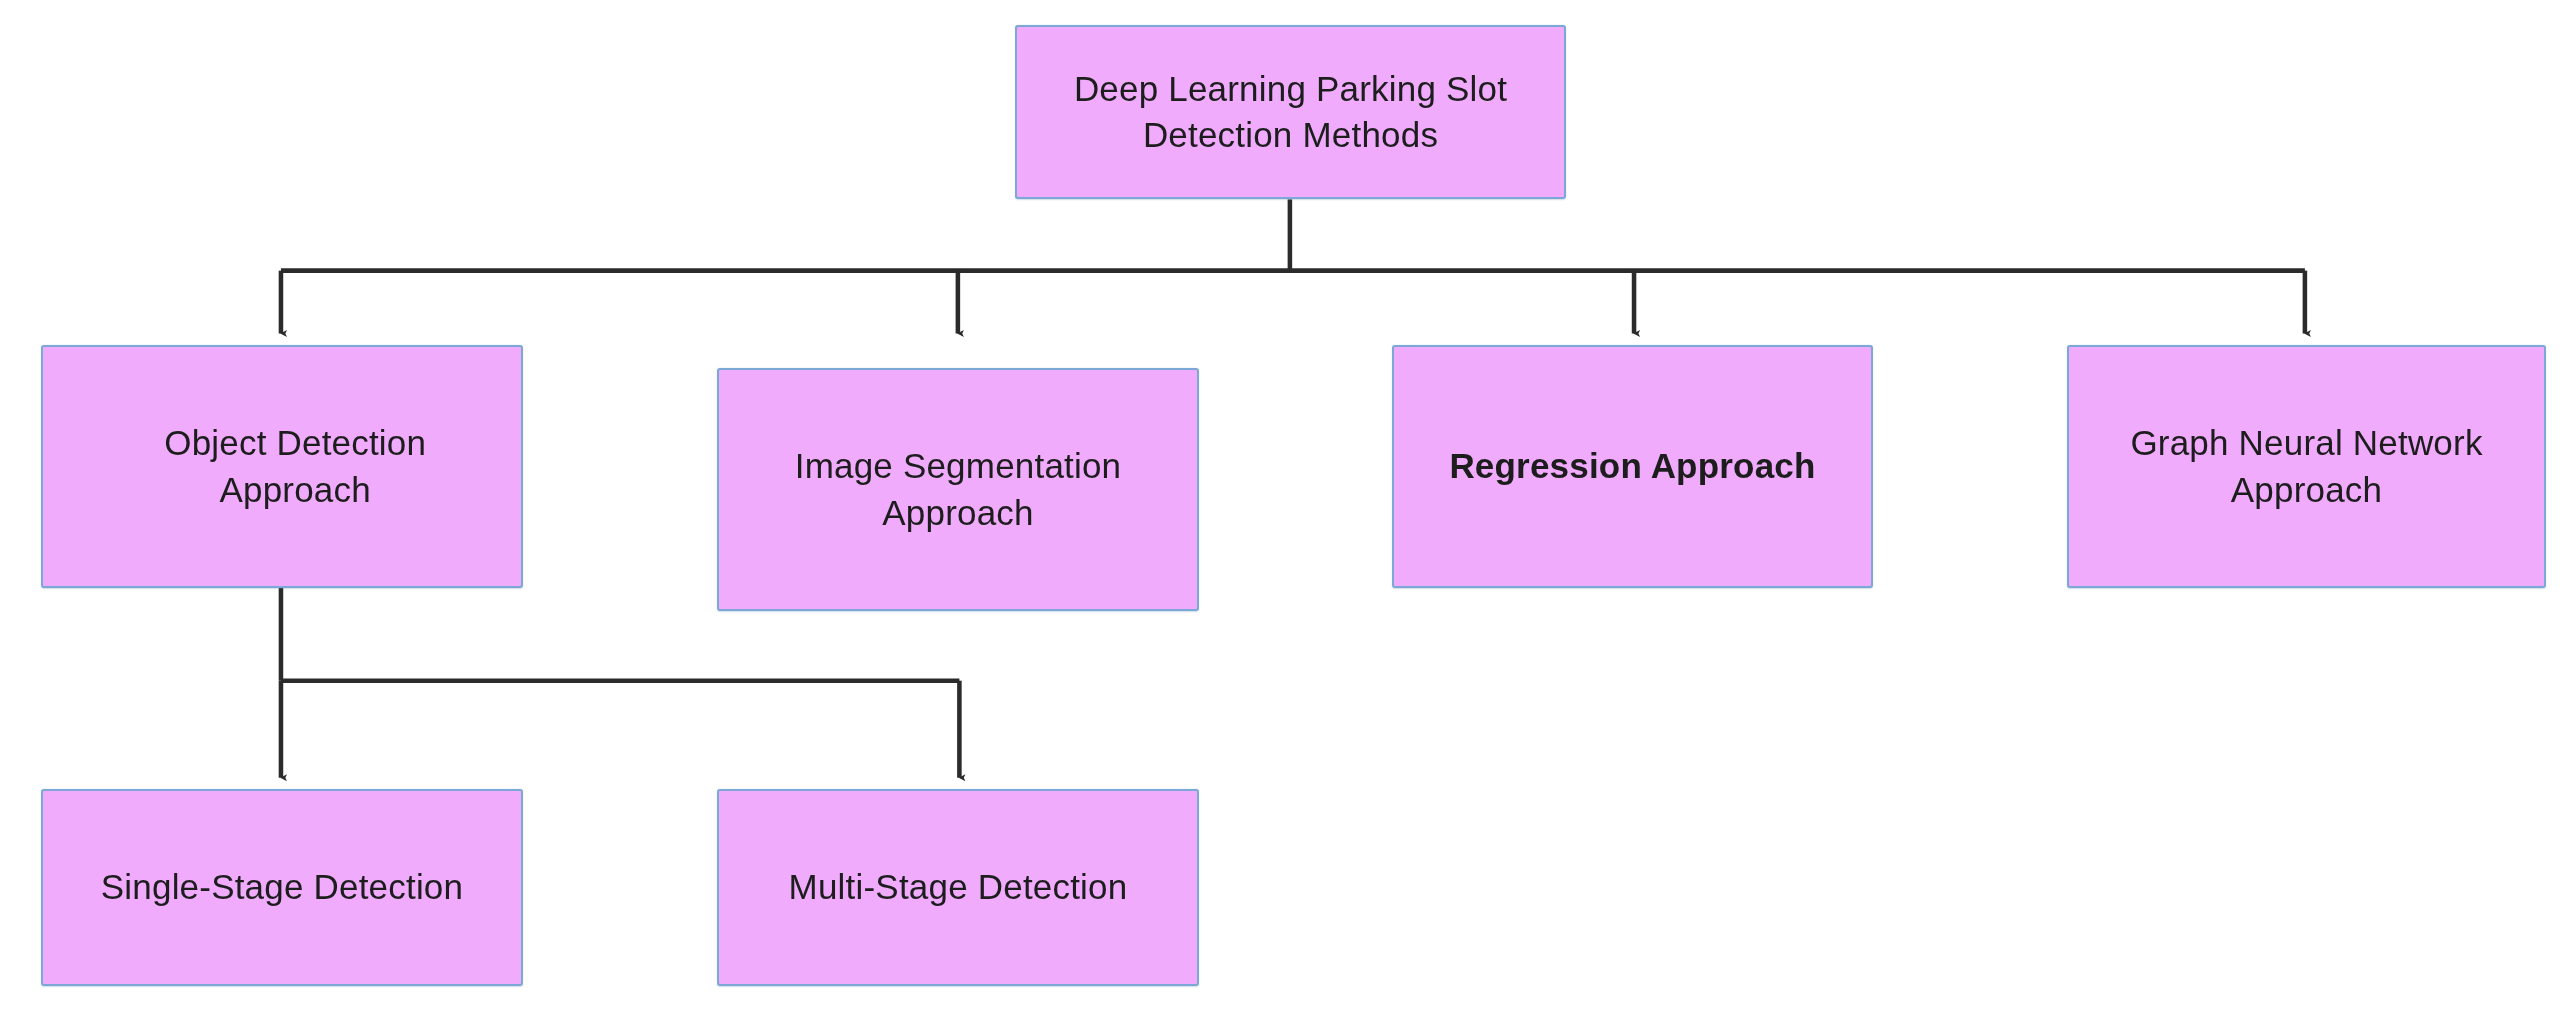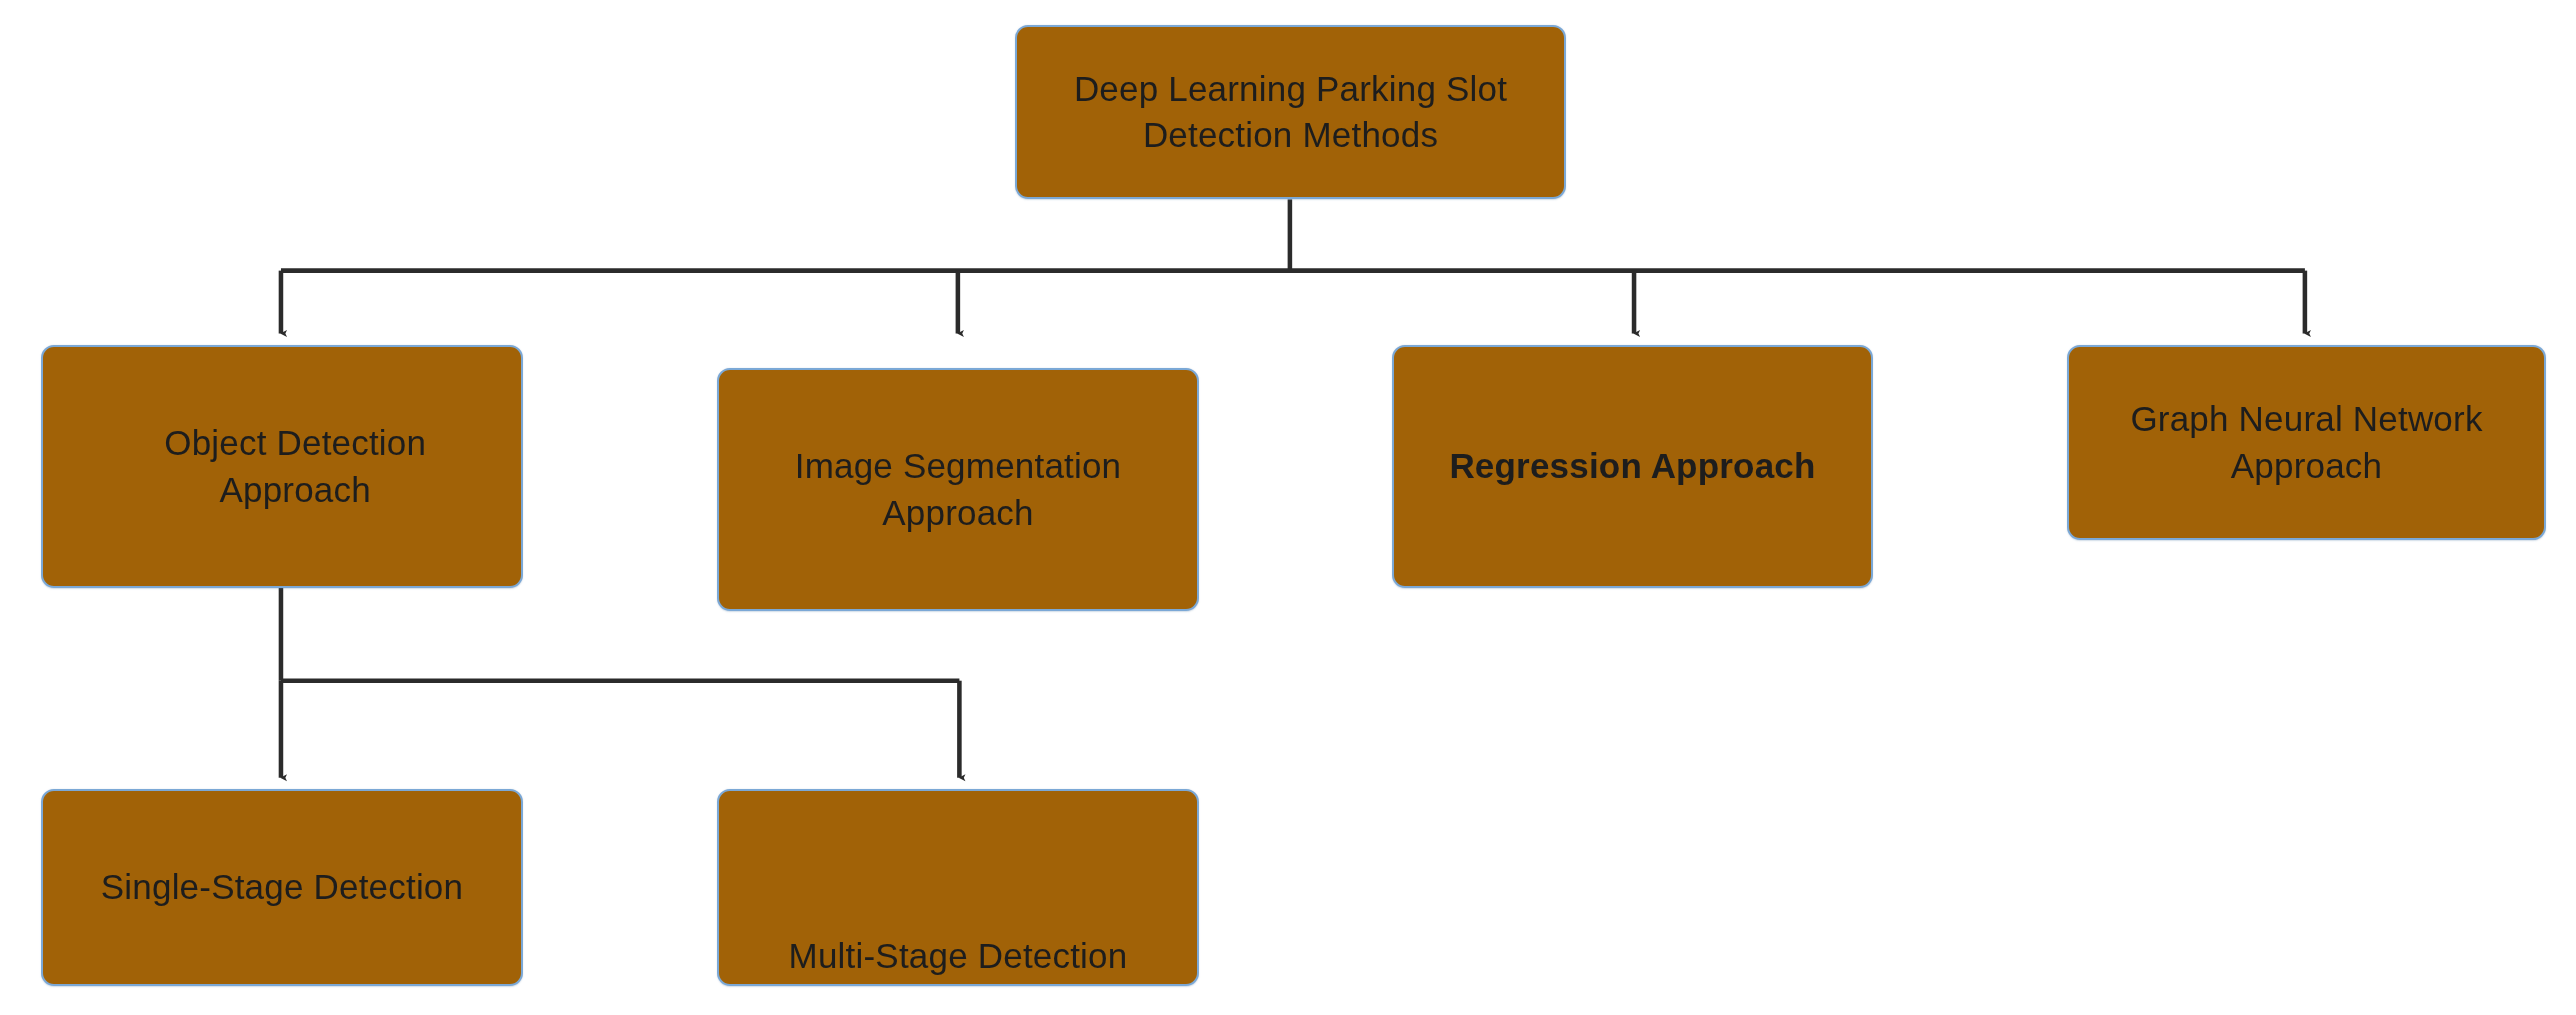--- a/index.html
+++ b/index.html
@@ -21,23 +21,23 @@
     position: absolute;
     left: 0;
     top: 0;
     width: 2576px;
     height: 1015px;
     pointer-events: none;
   }
   .node {
     position: absolute;
     box-sizing: border-box;
-    background: #a16207;
+    background: #f0abfc;
     border: 2.3px solid #7ba8d6;
-    border-radius: 13px;
+    border-radius: 3px;
     display: flex;
     align-items: center;
     justify-content: center;
     text-align: center;
     color: #1d1d1d;
     font-size: 35px;
     line-height: 1.32;
     letter-spacing: 0.2px;
     padding: 4.5px 13.6px;
     box-shadow: 0 0.8px 1.5px rgba(90,130,170,0.28);
@@ -88,27 +88,27 @@
 
   <div class="node" style="left:717px; top:345px; width:482px; height:243px;margin-top:23px;">
     <span class="node-label">Image Segmentation
 Approach</span>
   </div>
 
   <div class="node" style="left:1392px; top:345px; width:481px; height:243px;font-weight:bold;">
     <span class="node-label">Regression Approach</span>
   </div>
 
-  <div class="node" style="left:2067px; top:345px; width:479px; height:195px;">
+  <div class="node" style="left:2067px; top:345px; width:479px; height:243px;">
     <span class="node-label">Graph Neural Network
 Approach</span>
   </div>
 
   <div class="node" style="left:41px; top:789px; width:482px; height:197px;">
     <span class="node-label">Single-Stage Detection</span>
   </div>
 
-  <div class="node" style="left:717px; top:789px; width:482px; height:197px;align-items:flex-end;">
+  <div class="node" style="left:717px; top:789px; width:482px; height:197px;">
     <span class="node-label">Multi-Stage Detection</span>
   </div>
 
 </div>
 
 
 </body></html>

